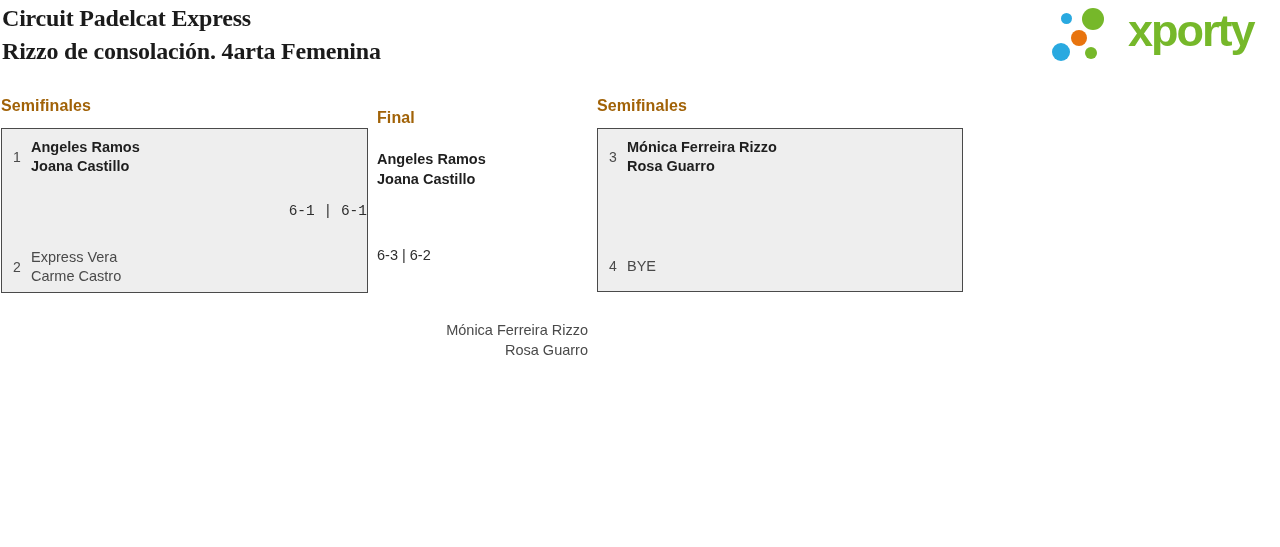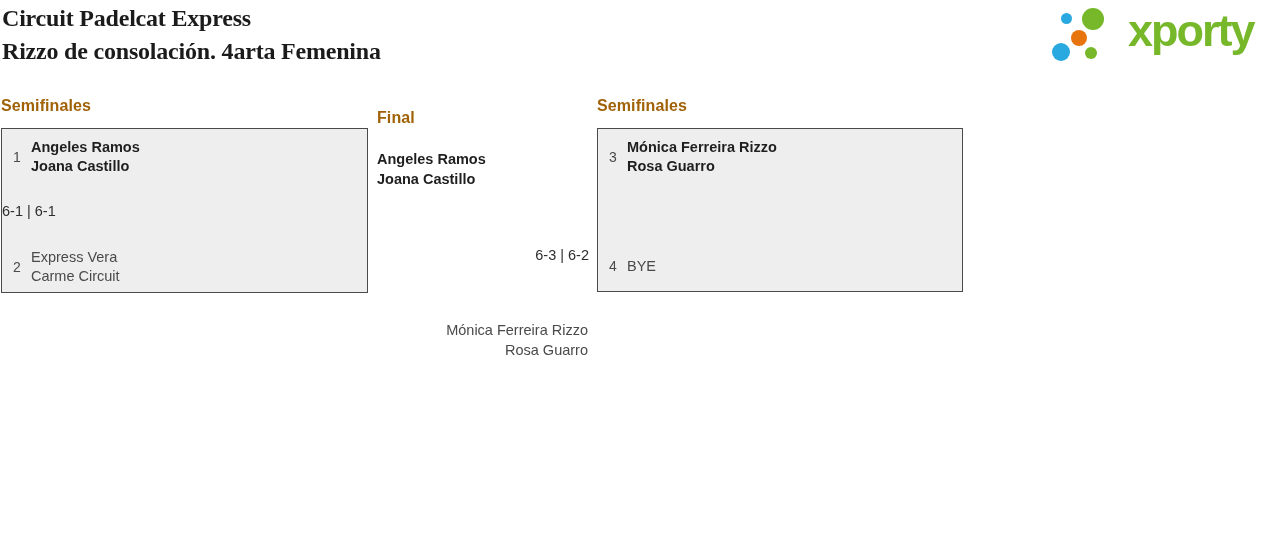--- a/index.html
+++ b/index.html
@@ -43,26 +43,26 @@
 
   .team{position:absolute;left:8px;right:8px;height:38px;display:flex;align-items:center;}
   .team.top{top:9px;}
   .team.bottom{bottom:6px;}
   .seed{width:14px;flex-shrink:0;text-align:center;margin-right:7px;
     font-size:14px;color:#4a4a4a;}
   .players{font-size:14.5px;line-height:19px;}
   .players.winner{font-weight:700;color:#1f1f1f;}
   .players.loser{font-weight:400;color:#4a4a4a;}
   .box-score{position:absolute;left:0;right:0;top:50%;transform:translateY(-50%);
-    text-align:left;font-size:14.5px;color:#2e2e2e;}
+    text-align:right;font-size:14.5px;color:#2e2e2e;font-family:Liberation Mono, monospace;}
 
   
   .final-winner{position:absolute;left:377px;top:150px;width:212px;text-align:left;
     font-size:14.5px;line-height:19.5px;font-weight:700;color:#1f1f1f;}
-  .final-score{position:absolute;left:377px;top:247px;width:212px;text-align:right;
+  .final-score{position:absolute;left:377px;top:247px;width:212px;text-align:left;
     font-size:14.5px;color:#2e2e2e;}
   .final-loser{position:absolute;left:377px;top:321px;width:211px;text-align:right;
     font-size:14.5px;line-height:19.5px;font-weight:400;color:#4a4a4a;}
 </style>
 </head>
 <body>
 
 <div class="canvas">
 
   <div class="page-title">
@@ -91,21 +91,21 @@
       <span class="players winner">
         <div>Angeles Ramos</div>
         <div>Joana Castillo</div>
       </span>
     </div>
     <div class="box-score">6-1 | 6-1</div>
     <div class="team bottom">
       <span class="seed">2</span>
       <span class="players loser">
         <div>Express Vera</div>
-        <div>Carme Circuit</div>
+        <div>Carme Castro</div>
       </span>
     </div>
   </div>
 
   <div class="final-winner">
     <div>Angeles Ramos</div>
     <div>Joana Castillo</div>
   </div>
   <div class="final-score">6-3 | 6-2</div>
   <div class="final-loser">

